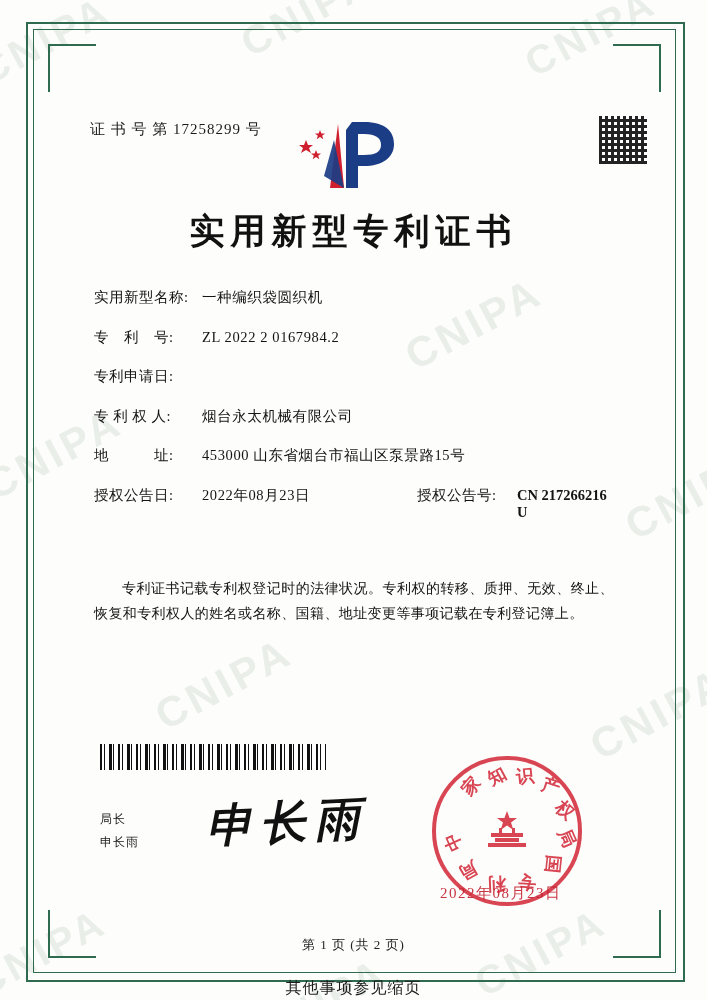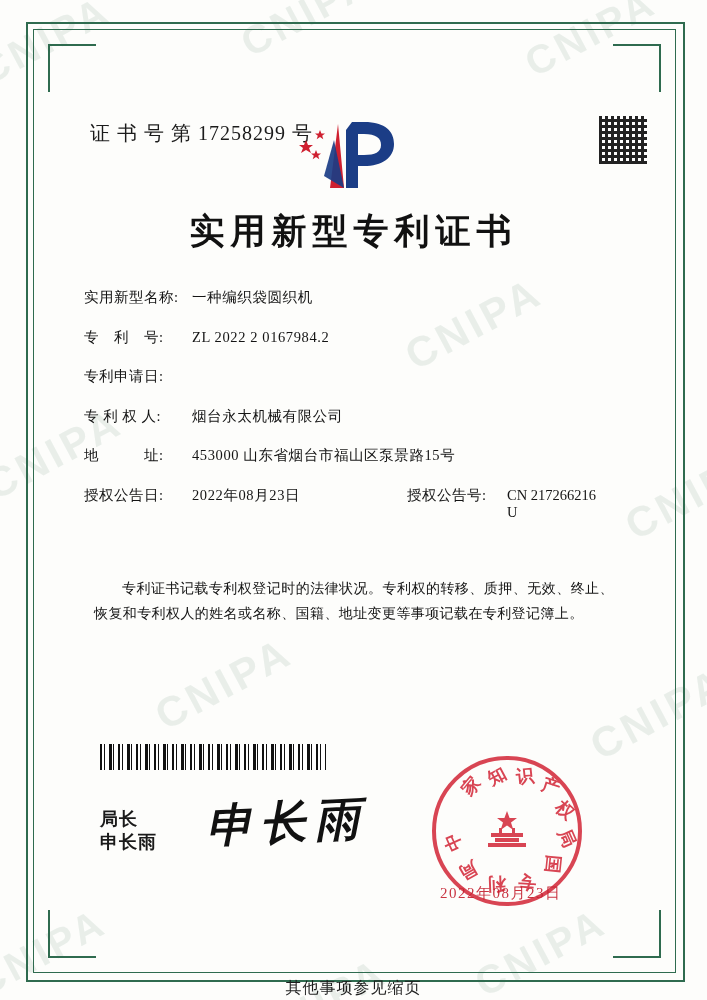--- a/index.html
+++ b/index.html
@@ -66,21 +66,21 @@
   }
   .corner.tl { left: 48px;  top: 44px;  border-right: none; border-bottom: none; }
   .corner.tr { left: 613px; top: 44px;  border-left: none;  border-bottom: none; }
   .corner.bl { left: 48px;  top: 910px; border-right: none; border-top: none; }
   .corner.br { left: 613px; top: 910px; border-left: none;  border-top: none; }
 
   
   .cert-no {
     position: absolute;
     left: 90px; top: 120px;
-    font-size: 20px;
+    font-size: 15px;
     letter-spacing: 1px;
     color: #1b1b1b;
   }
   .qr {
     position: absolute;
     right: 60px; top: 116px;
     width: 48px; height: 48px;
     background:
       repeating-linear-gradient(90deg,#111 0 3px,transparent 3px 6px),
       repeating-linear-gradient(0deg,#111 0 3px,transparent 3px 6px);
@@ -106,21 +106,21 @@
     font-size: 35px;
     letter-spacing: 6px;
     font-weight: 700;
     color: #111;
     font-family: "DejaVu Serif", serif;
   }
 
   
   .fields {
     position: absolute;
-    left: 84px;
+    left: 94px;
     top: 288px;
     width: 520px;
     font-size: 14.5px;
     color: #141414;
   }
   .frow {
     display: flex;
     align-items: baseline;
     margin-bottom: 20.5px;
   }
@@ -132,21 +132,21 @@
   }
   .fvalue {
     flex: 1;
     letter-spacing: 0.6px;
   }
   .frow.two .fvalue { flex: 0 0 215px; }
   .frow.two .flabel2 {
     flex: 0 0 100px;
     letter-spacing: .5px;
   }
-  .frow.two .fvalue2 { flex: 1; }
+  .frow.two .fvalue2 { flex: 1; font-weight: bold; }
 
   
   .paras {
     position: absolute;
     left: 94px;
     top: 576px;
     width: 520px;
     font-size: 14px;
     line-height: 25px;
     text-align: justify;
@@ -165,24 +165,23 @@
     background: repeating-linear-gradient(90deg,
       #111 0 2px, #fff 2px 4px, #111 4px 5px, #fff 5px 9px,
       #111 9px 12px, #fff 12px 13px, #111 13px 14px, #fff 14px 18px);
   }
 
   
   .sig-label {
     position: absolute;
     left: 100px;
     top: 808px;
-    font-size: 18px;
+    font-size: 12px;
     line-height: 23px;
     letter-spacing: 1px;
-    font-weight: bold;
   }
   .sig-hand {
     position: absolute;
     left: 206px;
     top: 792px;
     font-size: 46px;
     font-family: "DejaVu Serif", serif;
     font-style: italic;
     font-weight: 700;
     color: #111;
@@ -358,14 +357,15 @@
           <rect x="16" y="29" width="24" height="4"></rect>
           <rect x="9" y="34" width="38" height="4"></rect>
           <rect x="20" y="19" width="3" height="6"></rect>
           <rect x="33" y="19" width="3" height="6"></rect>
         </g>
       </svg>
     </div>
   </div>
   <div class="seal-date">2022年08月23日</div>
 
+  <div class="page-foot">第 1 页 (共 2 页)</div>
   <div class="outside-note">其他事项参见缩页</div>
 </div>
 
 </body></html>

